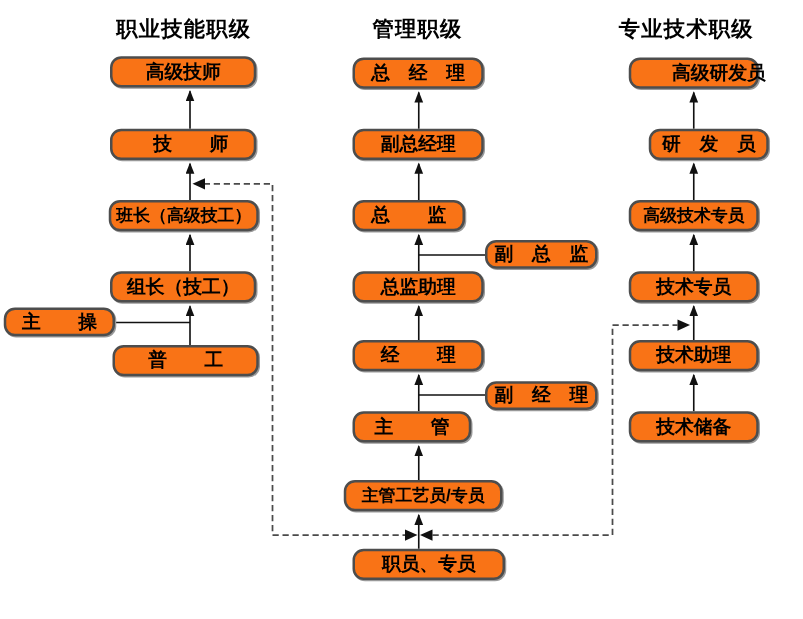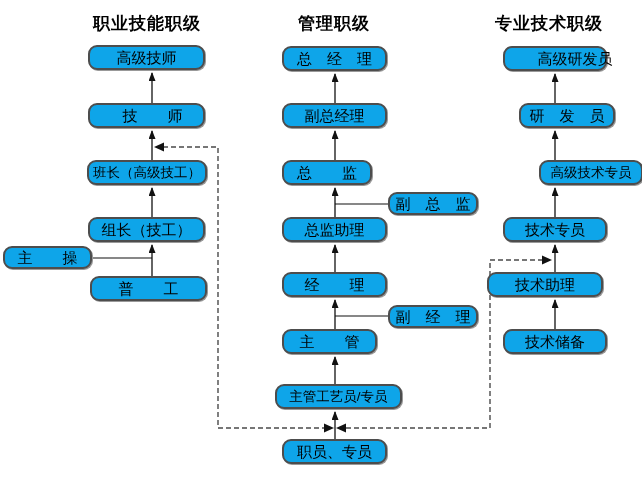--- a/index.html
+++ b/index.html
@@ -7,53 +7,53 @@
     position:relative;width:642px;height:495px;background:#fff;overflow:hidden;
     font-family:"Liberation Sans",sans-serif;color:#000;
   }
   .lines{position:absolute;left:0;top:0;}
   .col-title{
     position:absolute;font-weight:bold;font-size:17px;letter-spacing:1px;
     text-align:center;white-space:nowrap;
   }
   .box{
     position:absolute;box-sizing:border-box;height:25px;
-    background:#0ea5e9;border:2px solid #4d4d4d;border-radius:9px;
+    background:#f97316;border:2px solid #4d4d4d;border-radius:9px;
     box-shadow:1px 1px 0 #999;
     display:flex;align-items:center;justify-content:center;
-    font-weight:normal;font-size:15px;white-space:nowrap;line-height:1;
+    font-weight:bold;font-size:15px;white-space:nowrap;line-height:1;
   }
   .box.tight{font-size:13.5px;}
   
   #t1{left:67px;top:12px;width:160px;}
   #c1b0{left:88px;top:45px;width:117px;}
   #c1b1{left:88px;top:103px;width:117px;padding-left:12px;}
   #c1b2{left:87px;top:160px;width:120px;}
   #c1b3{left:88px;top:217px;width:117px;}
   #c1b4{left:90px;top:276px;width:117px;}
   #c1s0{left:3px;top:246px;width:89px;height:23px;}
   
   #t2{left:264px;top:12px;width:140px;}
   #c2b0{left:282px;top:46px;width:105px;}
   #c2b1{left:282px;top:103px;width:105px;}
   #c2b2{left:282px;top:160px;width:90px;}
   #c2b3{left:282px;top:217px;width:105px;}
   #c2b4{left:282px;top:272px;width:105px;}
   #c2b5{left:282px;top:329px;width:95px;}
   #c2b6{left:275px;top:384px;width:127px;}
-  #c2b7{left:282px;top:439px;width:105px;}
+  #c2b7{left:282px;top:439px;width:122px;}
   #c2s0{left:388px;top:192px;width:90px;height:23px;}
   #c2s1{left:388px;top:305px;width:90px;height:23px;}
   
   #t3{left:479px;top:12px;width:140px;}
   #c3b0{left:503px;top:46px;width:104px;padding-left:40px;}
   #c3b1{left:483px;top:103px;width:96px;margin-left:36px;}
-  #c3b2{left:503px;top:160px;width:104px;margin-left:36px;}
+  #c3b2{left:503px;top:160px;width:104px;}
   #c3b3{left:503px;top:217px;width:104px;}
-  #c3b4{left:487px;top:272px;width:116px;}
+  #c3b4{left:503px;top:272px;width:104px;}
   #c3b5{left:503px;top:329px;width:104px;}
 </style>
 </head>
 <body>
 
 <div class="canvas">
 
   <svg class="lines" width="642" height="495" viewBox="0 0 642 495">
     <defs>
       <marker id="ah" markerWidth="10" markerHeight="8" refX="8" refY="3.5" orient="auto" markerUnits="userSpaceOnUse">

